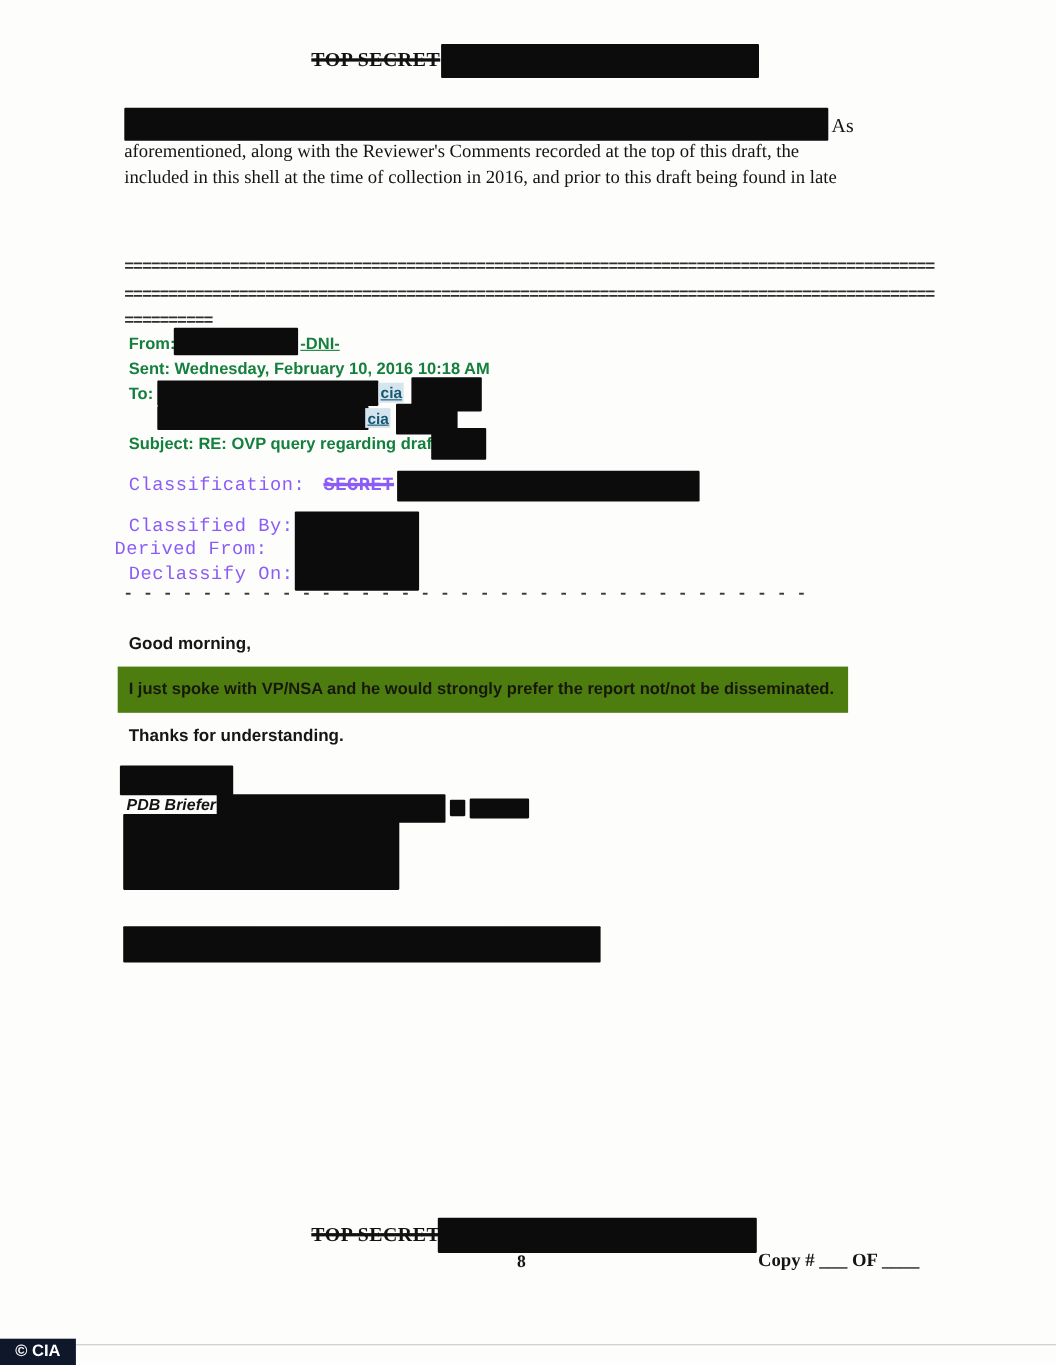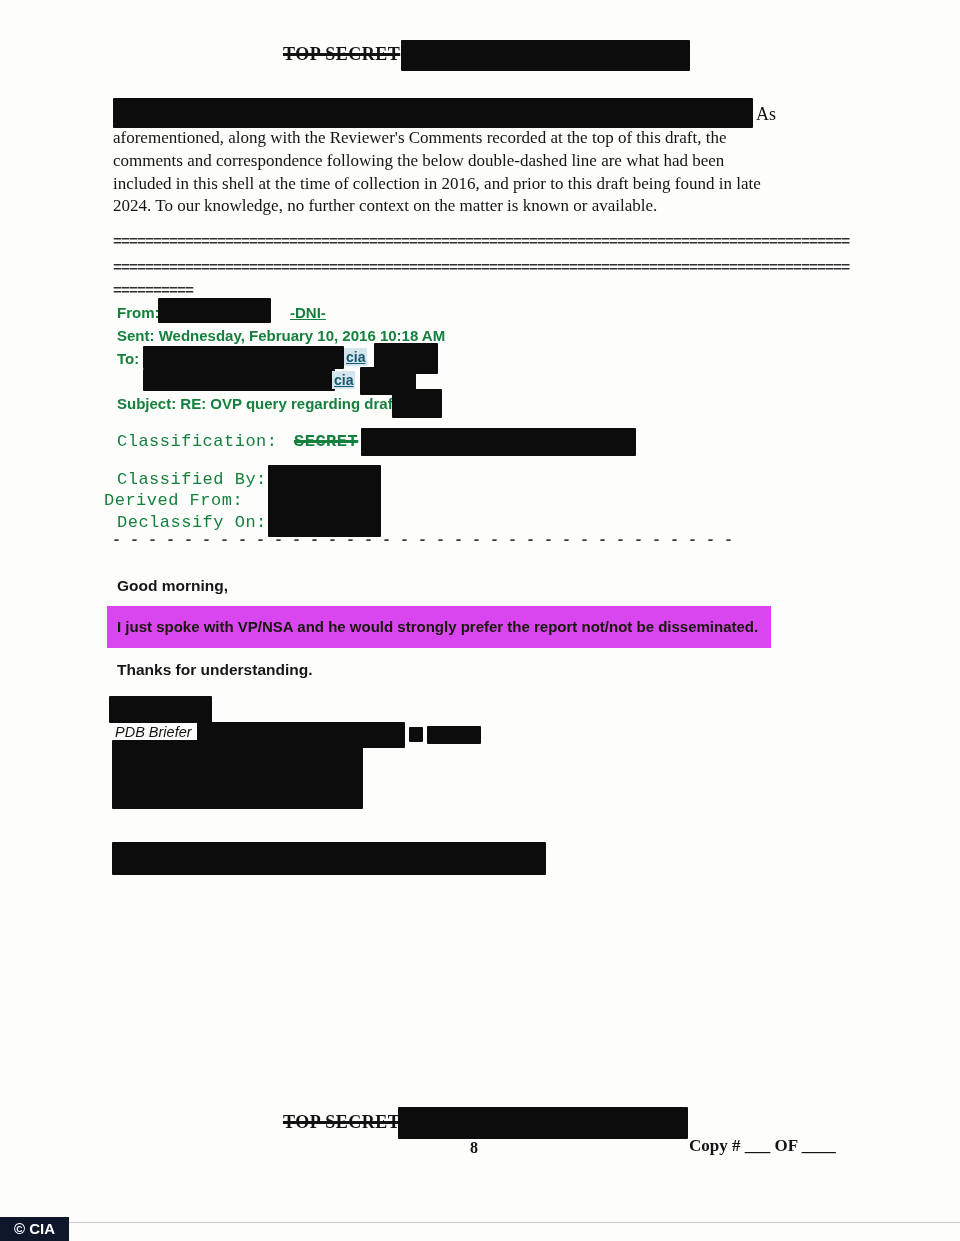--- a/index.html
+++ b/index.html
@@ -18,29 +18,29 @@
   .eqrow{font-family:"Liberation Mono",monospace;font-weight:bold;font-size:15px;color:#2e2e2e;
          white-space:nowrap;overflow:hidden;letter-spacing:-1px;line-height:16px;}
   .dashrow{font-family:"Liberation Mono",monospace;font-weight:bold;font-size:15px;color:#3a3a3a;
          white-space:nowrap;overflow:hidden;line-height:14px;}
 
   
   .hdr{font-weight:bold;font-size:15px;white-space:nowrap;color:#15803d;}
   .chip{font-weight:bold;font-size:14px;text-decoration:underline;padding:0 2px;line-height:18px;}
 
   
-  .mono{font-family:"Liberation Mono",monospace;font-size:17px;letter-spacing:0.5px;color:#15803d;white-space:nowrap;}
+  .mono{font-family:"Liberation Mono",monospace;font-size:17px;letter-spacing:0.5px;color:#8b5cf6;white-space:nowrap;}
   .mono-struck{text-decoration:line-through;text-decoration-thickness:3px;font-weight:bold;}
 
   
   .bodytxt{font-weight:600;font-size:15.5px;white-space:nowrap;color:#161616;}
   .hl-band{position:absolute;left:107px;top:606px;width:664px;height:42px;}
   .hl-text{position:absolute;left:10px;top:0;height:42px;line-height:42px;font-weight:bold;font-size:15px;
            color:#17170a;white-space:nowrap;}
-  .sig-role{font-weight:normal;font-style:italic;font-size:14.5px;white-space:nowrap;color:#141414;}
+  .sig-role{font-weight:bold;font-style:italic;font-size:14.5px;white-space:nowrap;color:#141414;}
 
   
   .pageno{font-family:"Liberation Serif",serif;font-weight:bold;font-size:16px;color:#141414;}
   .copy{font-family:"Liberation Serif",serif;font-weight:bold;font-size:17px;white-space:nowrap;color:#141414;}
 
   .scan-edge{position:absolute;left:0;top:1222px;width:960px;height:1px;background:#c9c9c9;}
   .cia-badge{position:absolute;left:0;top:1217px;width:69px;height:24px;background:#0f172a;
              color:#fff;font-weight:bold;font-size:15px;line-height:24px;text-align:center;}
 </style>
 </head>
@@ -48,32 +48,30 @@
 
 <div class="page">
 
   <span class="abs stamp" style="left:283px;top:44px;">TOP SECRET</span>
   <div class="redact" style="left:401px;top:40px;width:289px;height:31px;"></div>
 
   <div class="redact" style="left:113px;top:98px;width:640px;height:30px;"></div>
   <span class="abs serif-line" style="left:756px;top:104px;font-size:18px;">As</span>
   <div class="abs para">
     <div class="serif-line">aforementioned, along with the Reviewer's Comments recorded at the top of this draft, the</div>
-    <div class="serif-line">comments and correspondence following the below double-dashed line are what had been</div>
     <div class="serif-line">included in this shell at the time of collection in 2016, and prior to this draft being found in late</div>
-    <div class="serif-line">2024.  To our knowledge, no further context on the matter is known or available.</div>
   </div>
 
   <div class="abs eqrow" style="left:113px;top:235px;width:737px;">========================================================================================================================</div>
   <div class="abs eqrow" style="left:113px;top:261px;width:737px;">========================================================================================================================</div>
   <div class="abs eqrow" style="left:113px;top:284px;width:86px;">==========</div>
 
   <span class="abs hdr" style="left:117px;top:304px;">From:</span>
   <div class="redact" style="left:158px;top:298px;width:113px;height:25px;"></div>
-  <span class="abs hdr" style="left:290px;top:304px;text-decoration:underline;">-DNI-</span>
+  <span class="abs hdr" style="left:273px;top:304px;text-decoration:underline;">-DNI-</span>
 
   <span class="abs hdr" style="left:117px;top:327px;"><span>Sent:</span>&nbsp;<span>Wednesday, February 10, 2016 10:18 AM</span></span>
 
   <span class="abs hdr" style="left:117px;top:350px;">To:</span>
   <div class="redact" style="left:143px;top:346px;width:201px;height:23px;"></div>
   <span class="abs chip" style="left:344px;top:348px;color:#15586f;background:#d5e5ee;">cia</span>
   <div class="redact" style="left:374px;top:343px;width:64px;height:31px;"></div>
 
   <span class="abs hdr" style="left:110px;top:373px;margin-left:38px;">Cc:</span>
   <div class="redact" style="left:143px;top:369px;width:192px;height:22px;"></div>
@@ -89,21 +87,21 @@
 
   <span class="abs mono" style="left:117px;top:470px;">Classified By:</span>
   <span class="abs mono" style="left:104px;top:491px;">Derived From:</span>
   <span class="abs mono" style="left:117px;top:513px;">Declassify On:</span>
   <div class="redact" style="left:268px;top:465px;width:113px;height:72px;"></div>
 
   <div class="abs dashrow" style="left:112px;top:534px;width:620px;">- - - - - - - - - - - - - - - - - - - - - - - - - - - - - - - - - - - - - - - - - - - - - - - - - - - - - - - - - - - - - - - - - - - - - - - - - - - - - - - -</div>
 
   <span class="abs bodytxt" style="left:117px;top:577px;">Good morning,</span>
 
-  <div class="hl-band" style="background:#d946ef;text-align:right;">
+  <div class="hl-band" style="background:#4d7c0f;text-align:right;">
     <span class="hl-text">I just spoke with VP/NSA and he would strongly prefer the report not/not be disseminated.</span>
   </div>
 
   <span class="abs bodytxt" style="left:117px;top:661px;">Thanks for understanding.</span>
 
   <div class="redact" style="left:109px;top:696px;width:103px;height:27px;"></div>
   <span class="abs sig-role" style="left:115px;top:724px;">PDB Briefer</span>
   <div class="redact" style="left:197px;top:722px;width:208px;height:26px;"></div>
   <div class="redact" style="left:409px;top:727px;width:14px;height:15px;"></div>
   <div class="redact" style="left:427px;top:726px;width:54px;height:18px;"></div>

